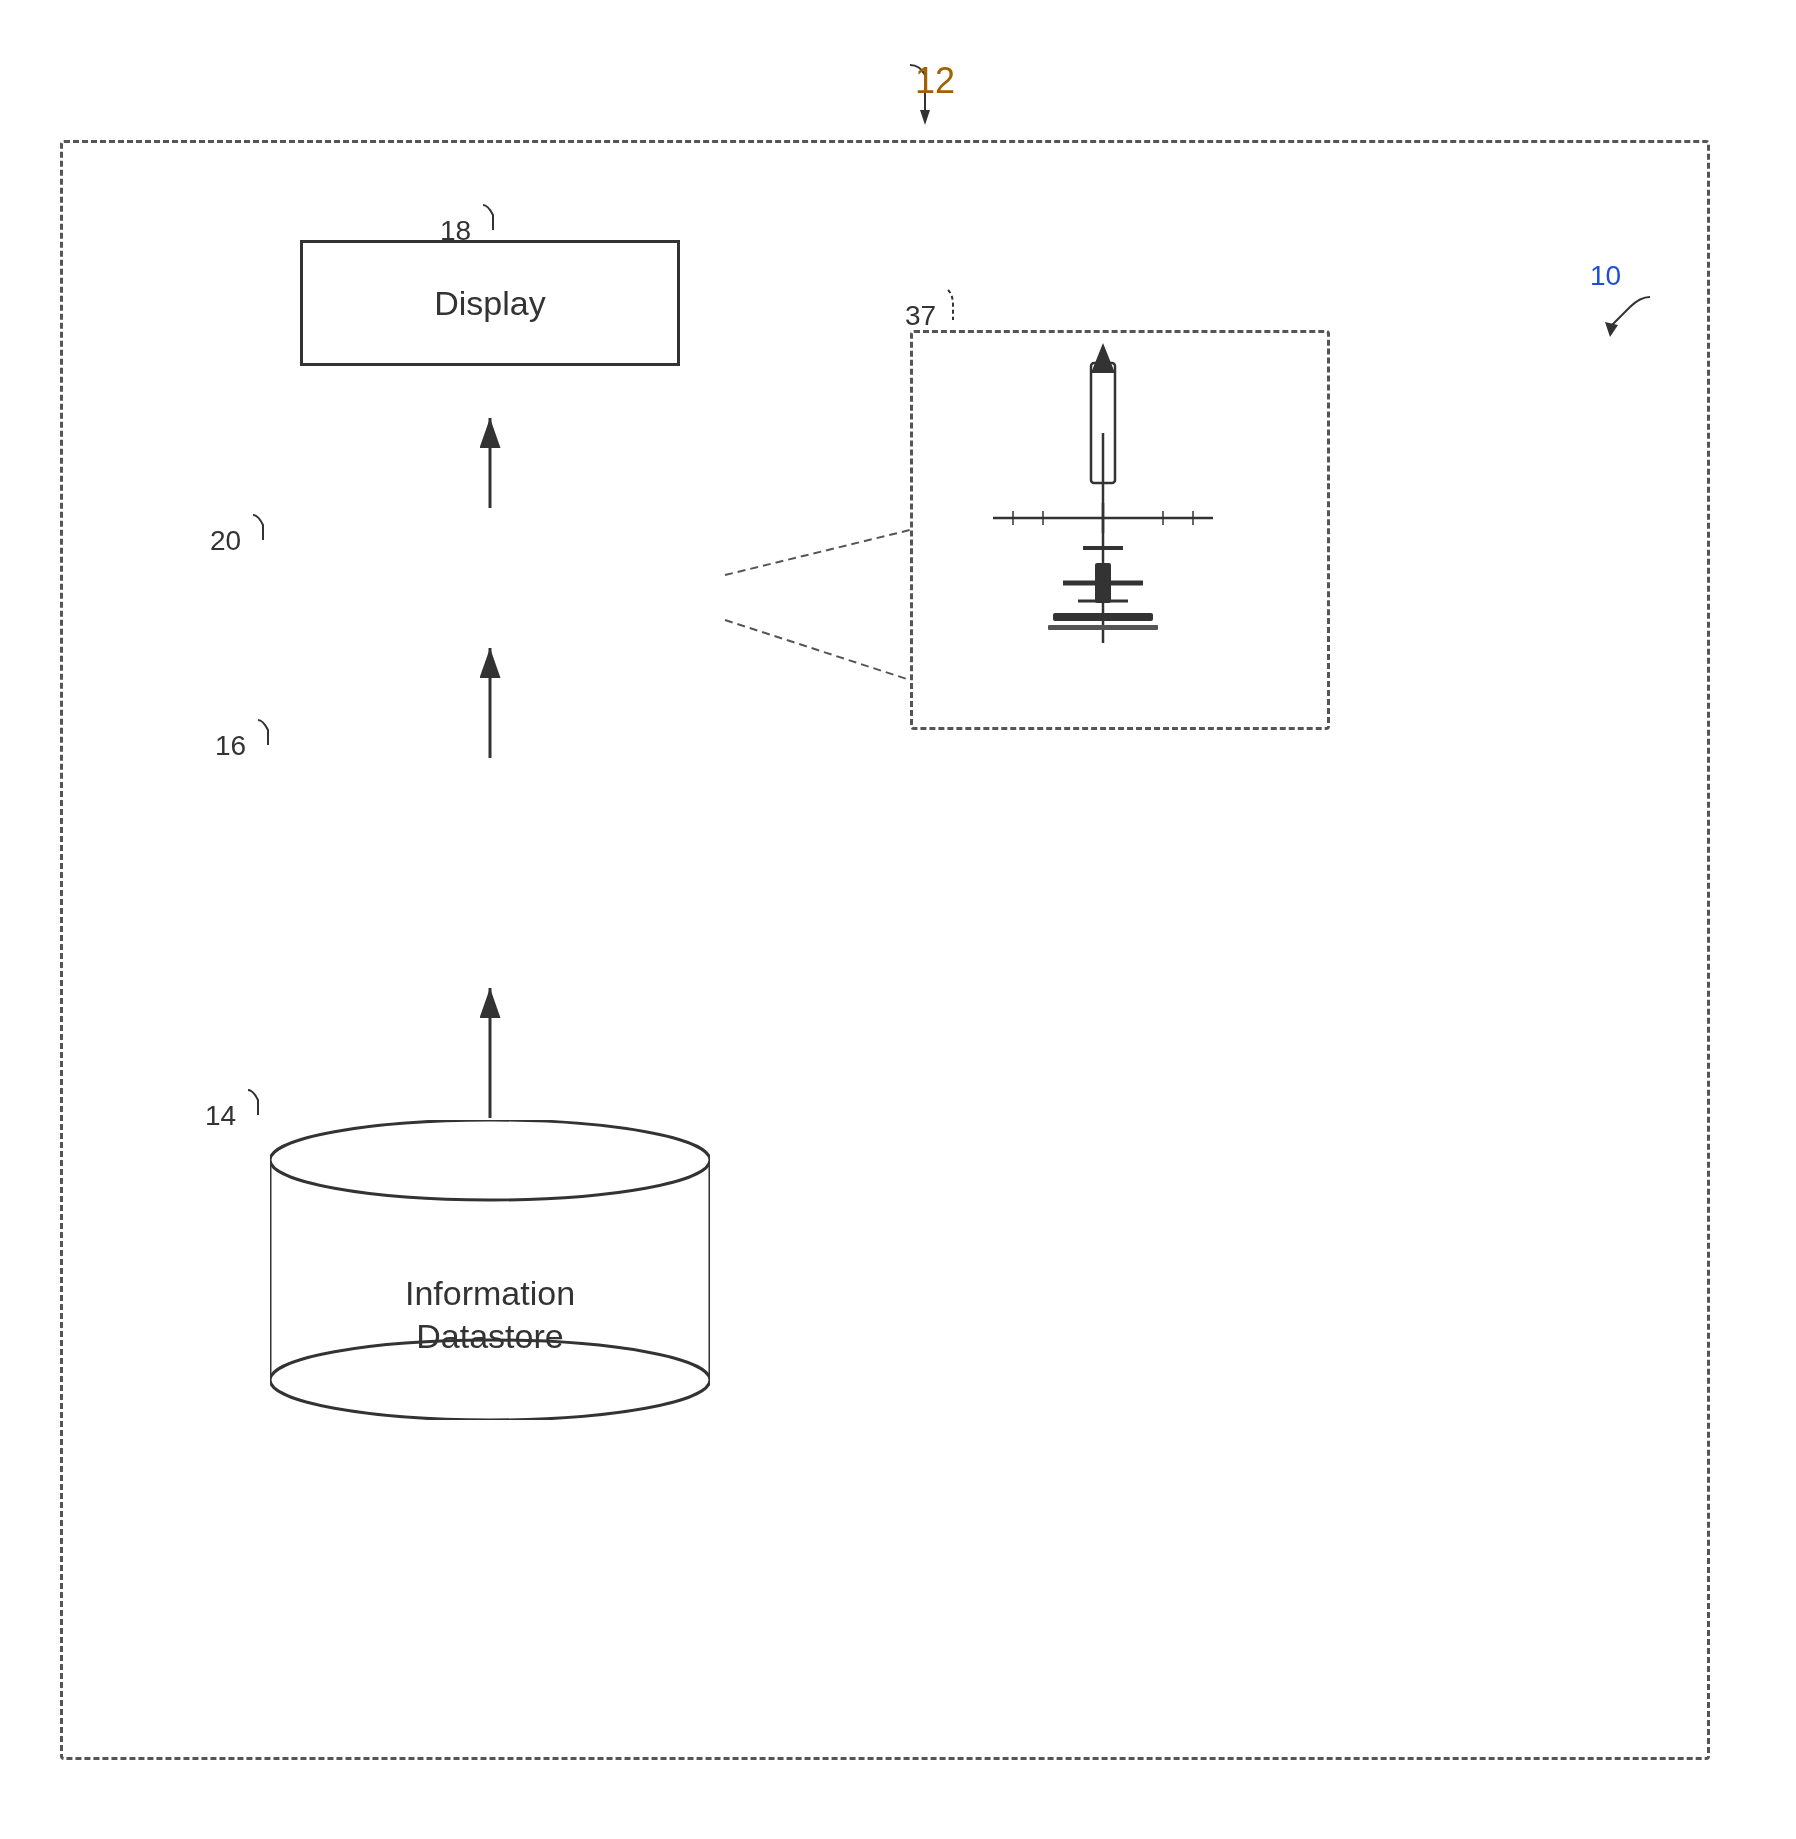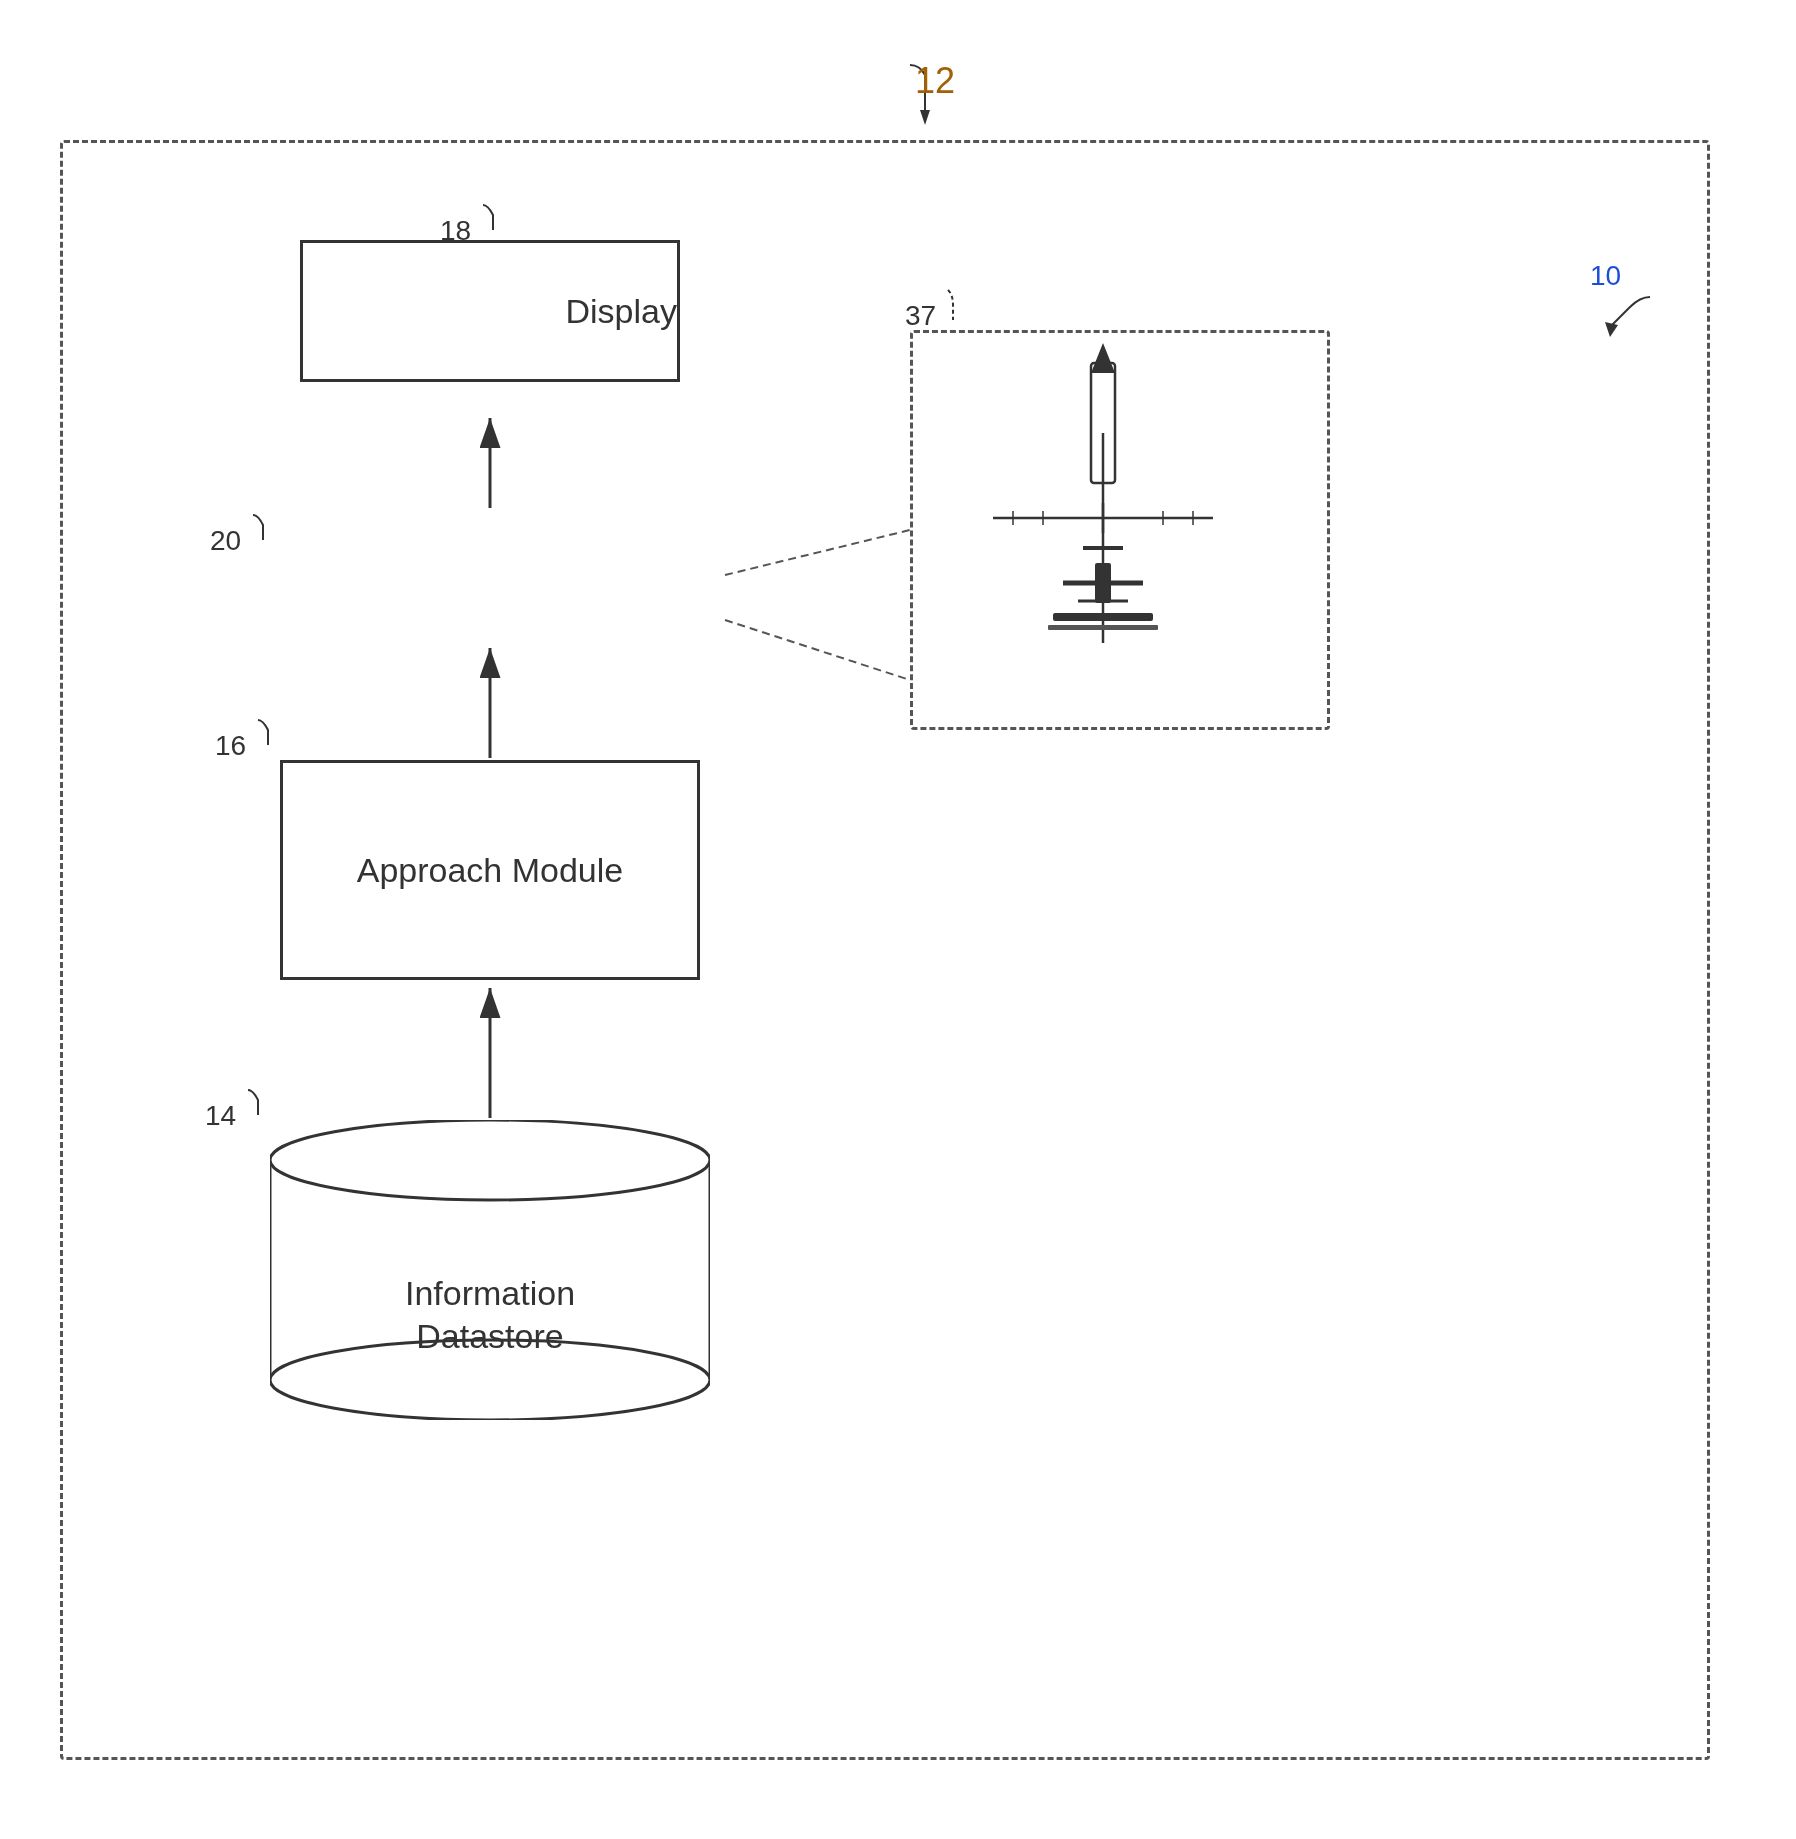--- a/index.html
+++ b/index.html
@@ -30,26 +30,26 @@
       border: 3px dashed #555;
       border-radius: 4px;
     }
 
     
     .display-box {
       position: absolute;
       top: 180px;
       left: 240px;
       width: 380px;
-      height: 142px;
+      height: 126px;
       border: 3px solid #333;
       background: white;
       display: flex;
       align-items: center;
-      justify-content: flex-end;
+      justify-content: center;
     }
 
     .display-box-label {
       font-size: 34px;
       color: #333;
       text-align: center;
     }
 
     
     .approach-box {
@@ -175,23 +175,20 @@
   </div>
 
 
   <div style="position:absolute; top:655px; left:155px;">
     <span class="ref-label">16</span>
     <svg width="50" height="40" style="display:inline-block; margin-left:2px;">
       <path d="M 5 5 Q 10 5 15 15 L 15 30" stroke="#333" stroke-width="2" fill="none"></path>
     </svg>
   </div>
 
-  <div class="approach-box">
-    <span class="approach-box-label">Approach Module</span>
-  </div>
 
   <div style="position:absolute; top:1025px; left:145px;">
     <span class="ref-label">14</span>
     <svg width="50" height="40" style="display:inline-block; margin-left:2px;">
       <path d="M 5 5 Q 10 5 15 15 L 15 30" stroke="#333" stroke-width="2" fill="none"></path>
     </svg>
   </div>
 
   <div class="datastore-container">
     <svg width="440" height="300">

